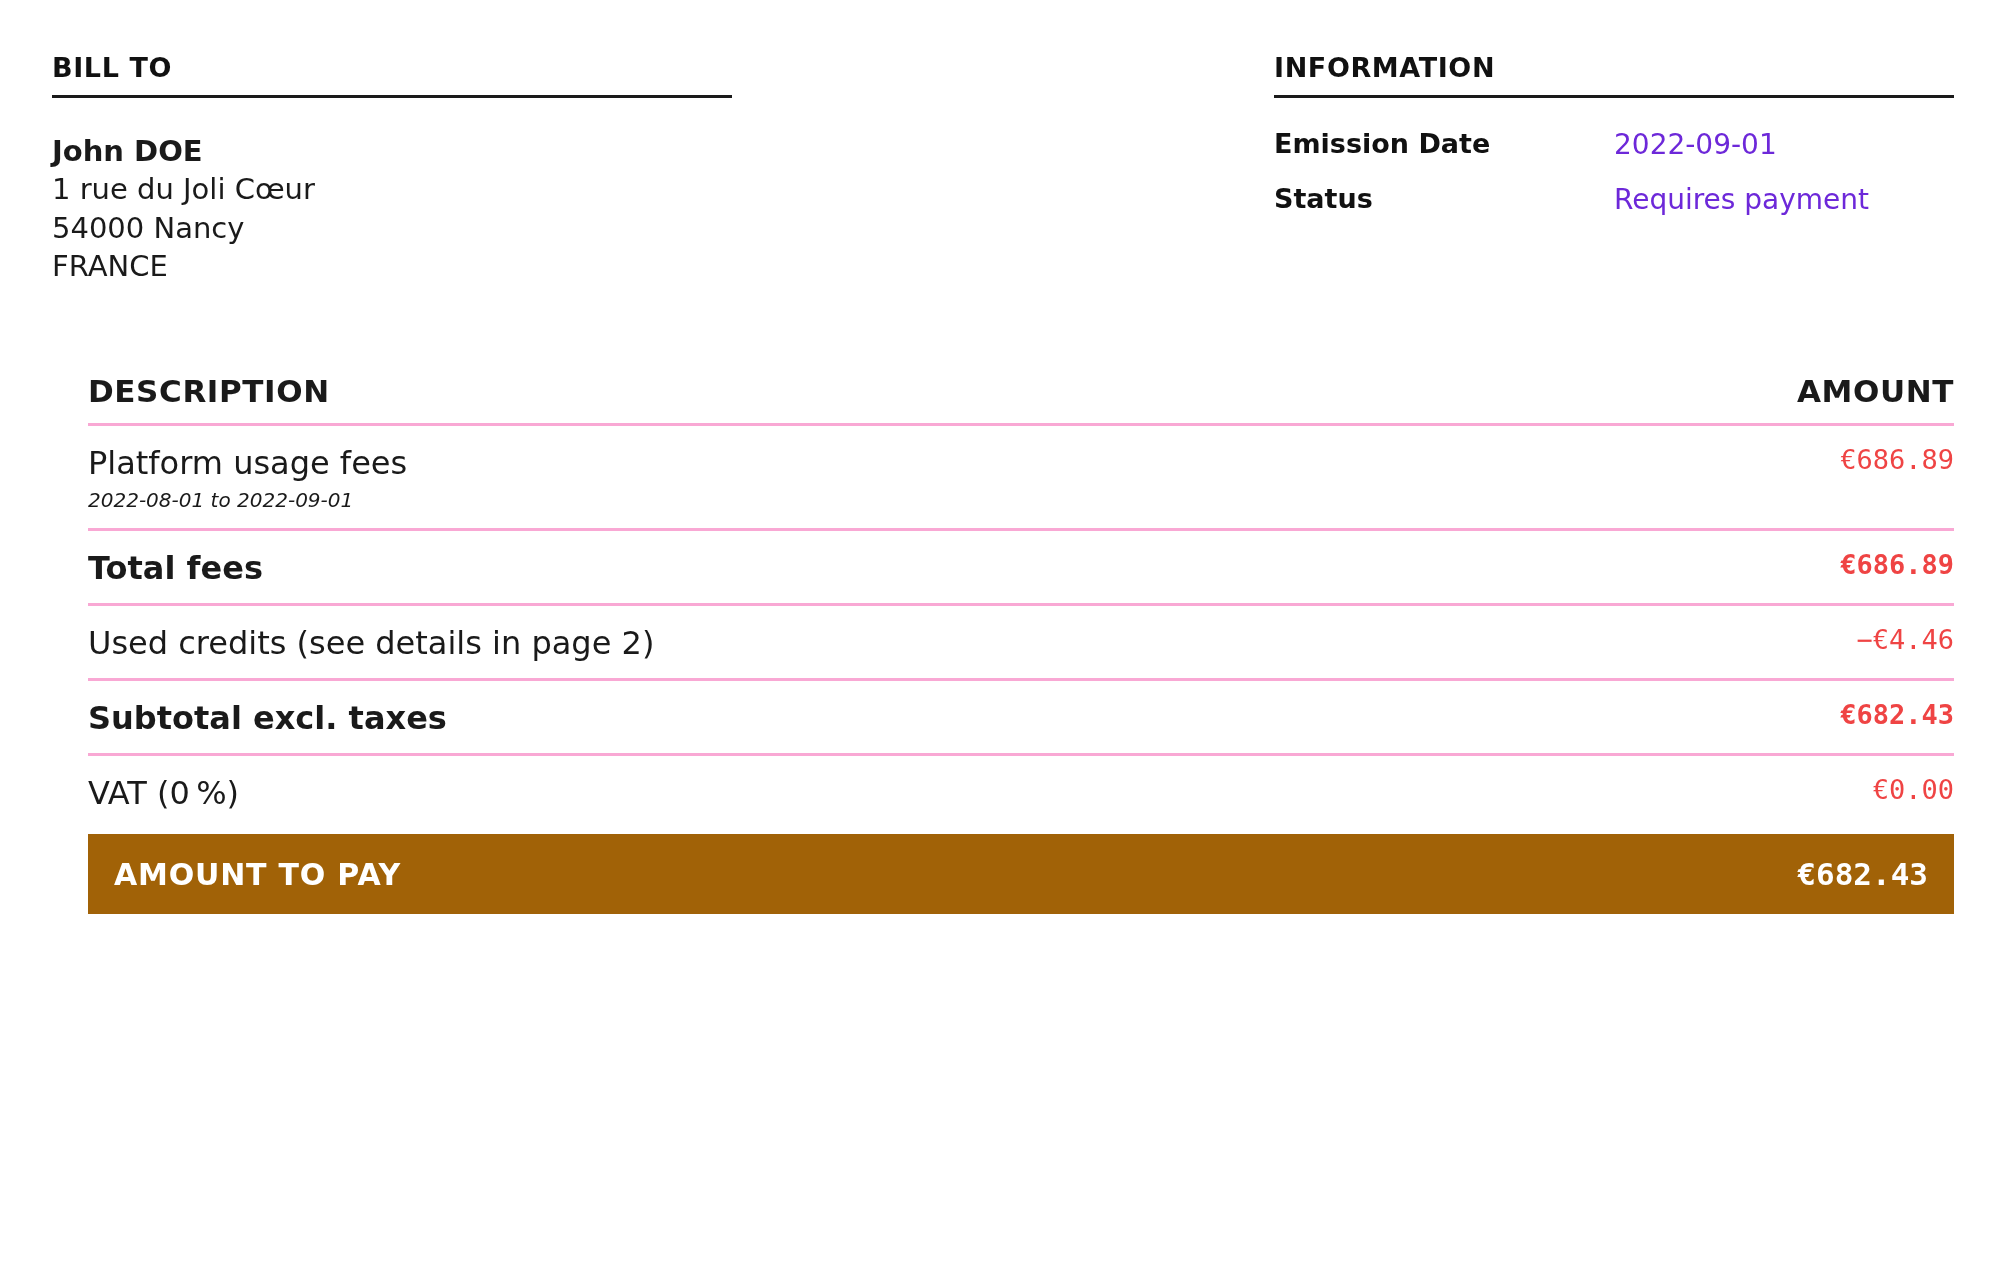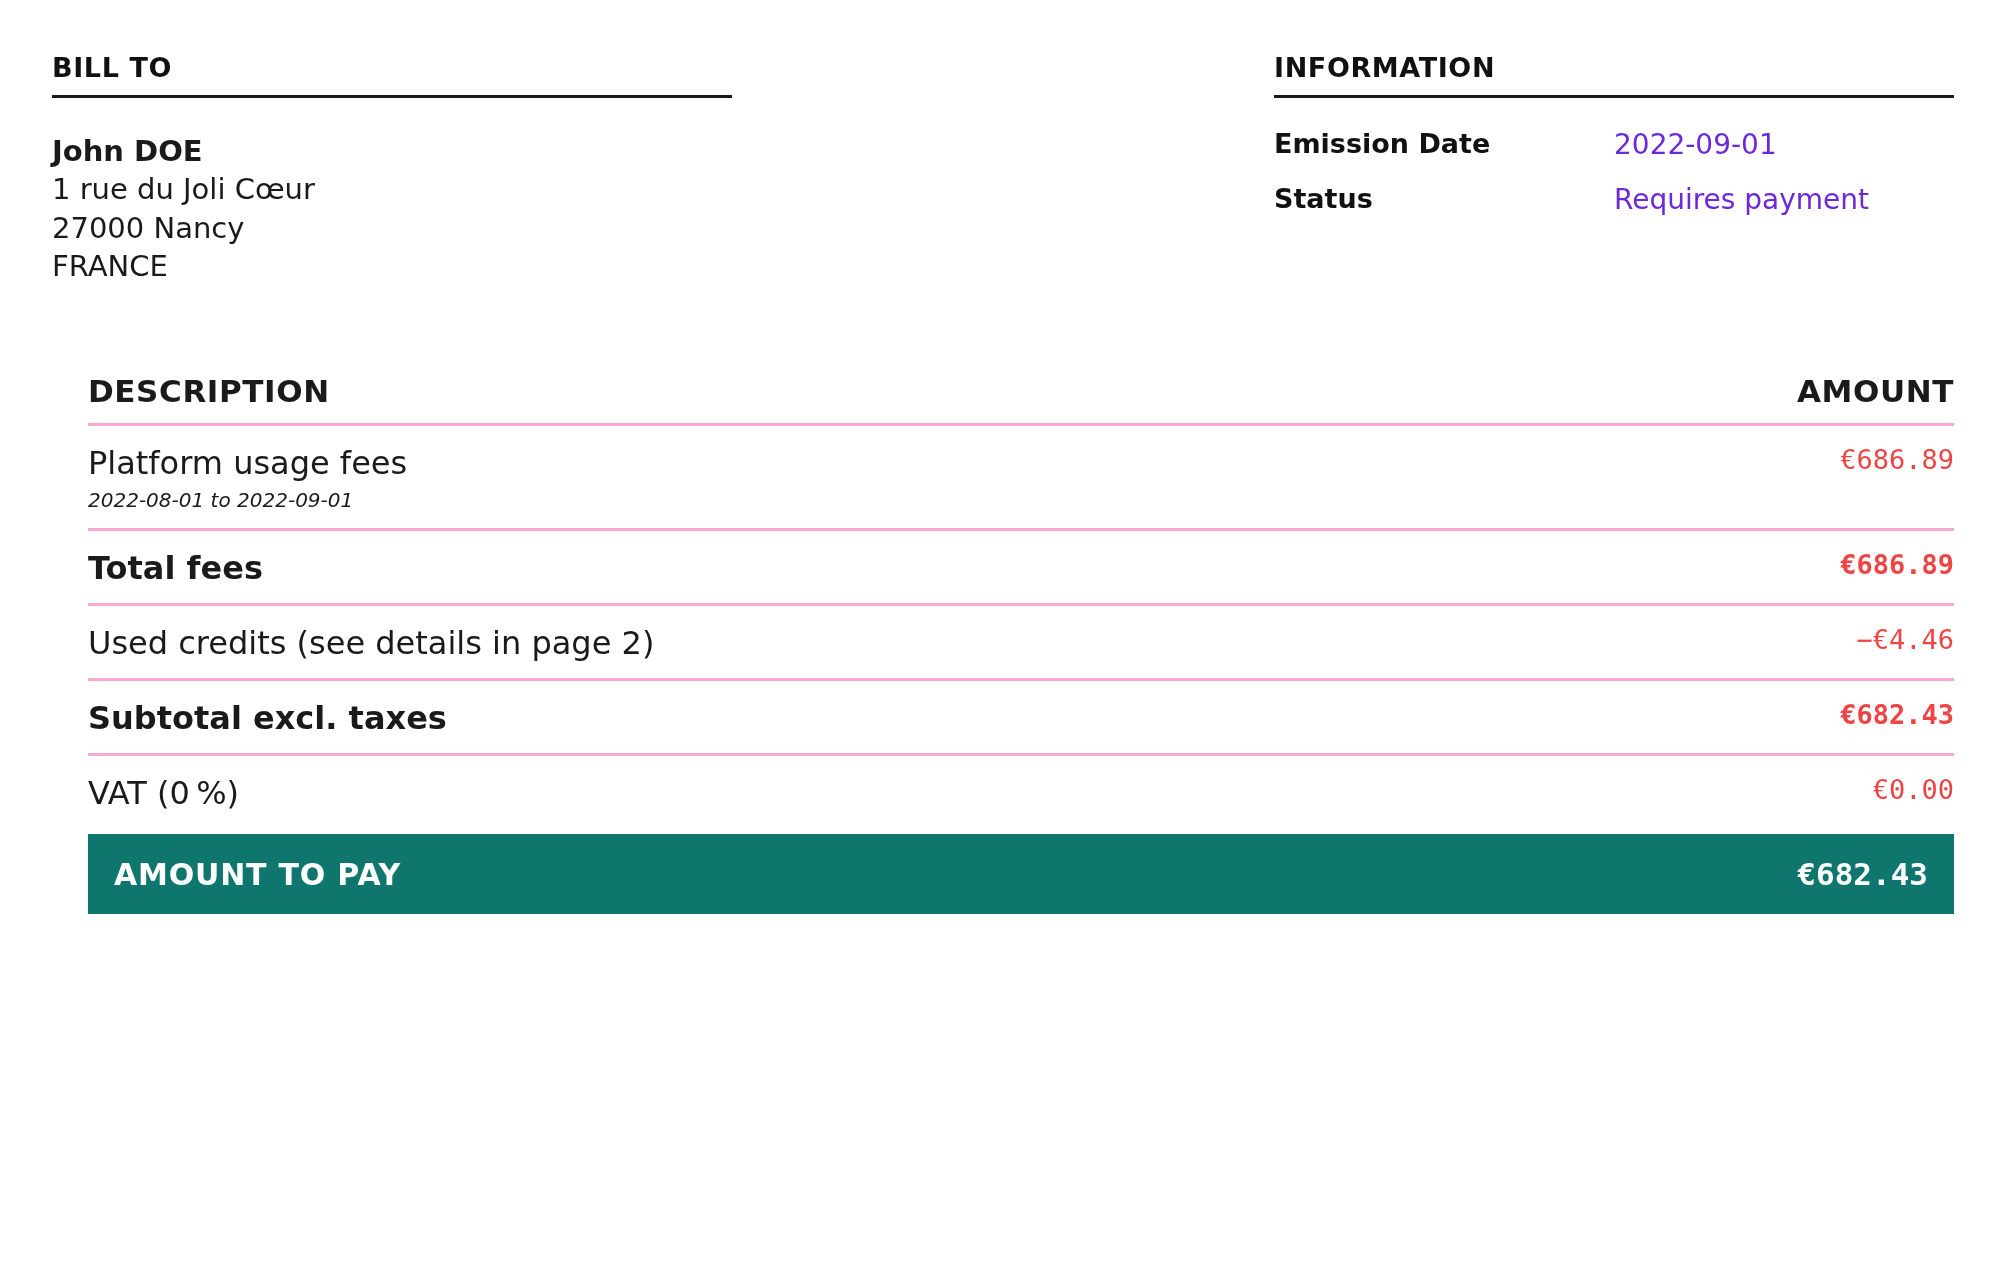--- a/index.html
+++ b/index.html
@@ -144,21 +144,21 @@
 <div class="page">
 
   <div class="top-row">
 
     <div class="col-bill">
       <div class="section-title">BILL TO</div>
       <div class="rule-thin"></div>
       <div class="bill-body">
         <div class="bill-name">John DOE</div>
         <div>1 rue du Joli Cœur</div>
-        <div>27000 Nancy</div>
+        <div>54000 Nancy</div>
         <div>FRANCE</div>
       </div>
     </div>
 
     <div class="col-info">
       <div class="section-title">INFORMATION</div>
       <div class="rule-thin"></div>
       <div class="info-body">
         <div class="info-line">
           <div class="info-label">Emission Date</div>
@@ -201,20 +201,20 @@
     <div class="t-row bold">
       <div class="desc">Subtotal excl. taxes</div>
       <div class="amt">€682.43</div>
     </div>
 
     <div class="t-row">
       <div class="desc">VAT (0 %)</div>
       <div class="amt">€0.00</div>
     </div>
 
-    <div class="total-bar" style="background: #0f766e; color: rgb(255, 255, 255);">
+    <div class="total-bar" style="background: #a16207; color: rgb(255, 255, 255);">
       <div class="label">AMOUNT TO PAY</div>
       <div class="value">€682.43</div>
     </div>
 
   </div>
 
 </div>
 
 </body></html>

